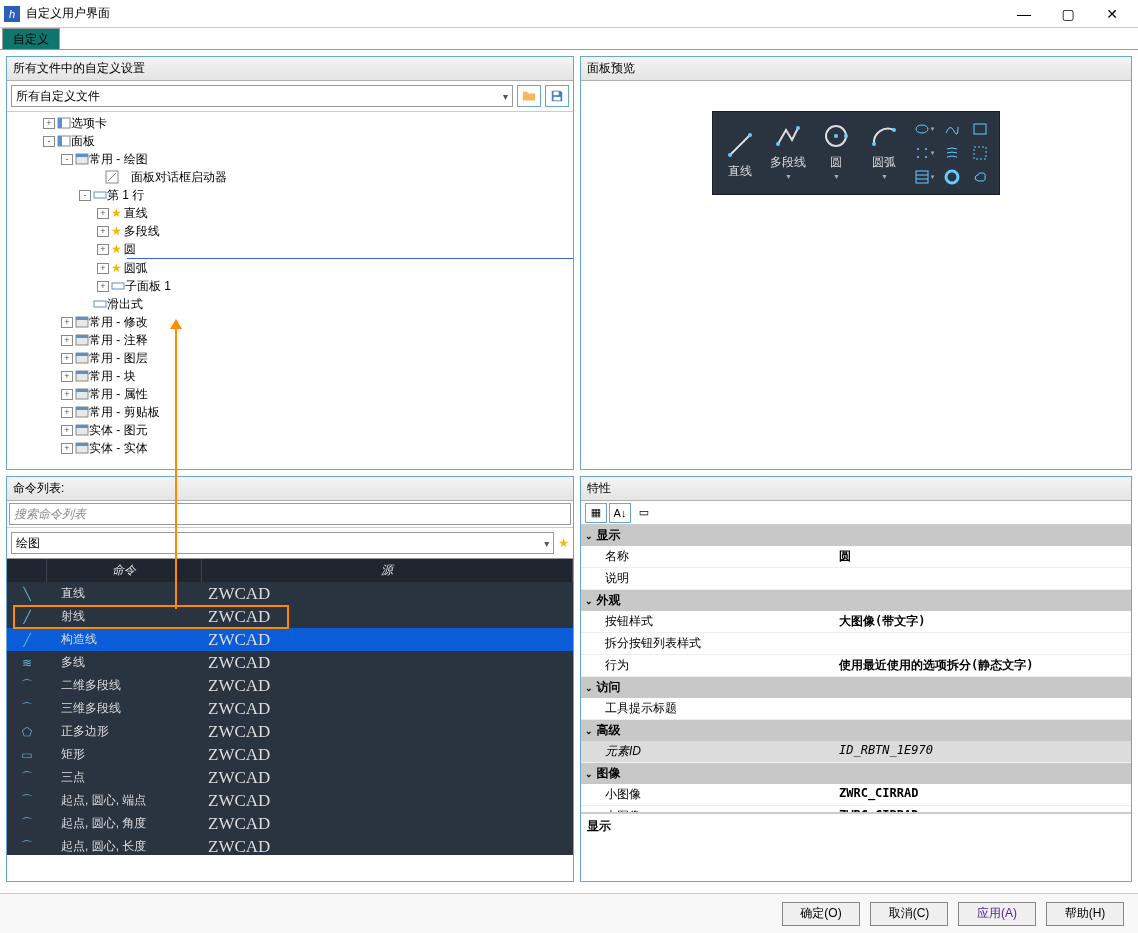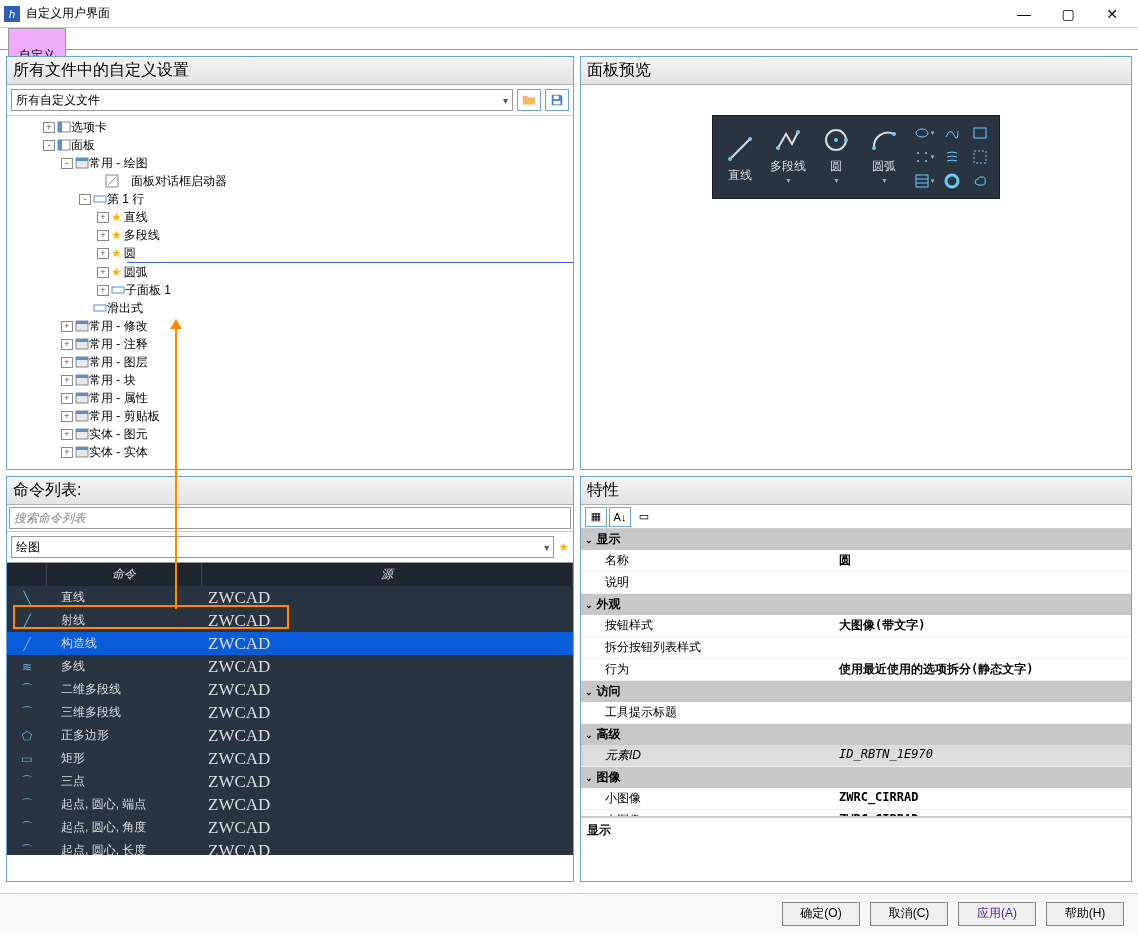--- a/index.html
+++ b/index.html
@@ -6,26 +6,26 @@
 body { background: #fff; width: 1138px; height: 933px; overflow: hidden; position: relative; }
 
 
 .titlebar { height: 28px; display: flex; align-items: center; padding: 0 4px; border-bottom: 1px solid #ccc; }
 .titlebar .app-icon { width: 16px; height: 16px; background: #2b5fb8; margin-right: 6px; display: flex; align-items: center; justify-content: center; color: #fff; font-style: italic; font-size: 11px; }
 .titlebar .title { flex: 1; }
 .titlebar .winbtn { width: 44px; height: 28px; display: flex; align-items: center; justify-content: center; font-size: 14px; }
 
 
 .tabrow { height: 22px; border-bottom: 1px solid #999; display: flex; }
-.tabrow .tab { border: 1px solid #999; border-bottom: none; padding: 18px 10px; background: #f0abfc; margin-left: 8px; }
+.tabrow .tab { border: 1px solid #999; border-bottom: none; padding: 2px 10px; background: #0f766e; margin-left: 2px; }
 
 
 .maingrid { display: grid; grid-template-columns: 568px 1fr; grid-template-rows: 414px 1fr; gap: 6px; padding: 6px; height: 838px; }
 .panel { border: 1px solid #6aa6cf; display: flex; flex-direction: column; background: #fff; position: relative; }
-.panel-header { background: linear-gradient(#f4f4f4,#e4e4e4); border-bottom: 1px solid #b0b0b0; padding: 3px 6px; font-size: 16px; }
+.panel-header { background: linear-gradient(#f4f4f4,#e4e4e4); border-bottom: 1px solid #b0b0b0; padding: 3px 6px; font-size: 12px; }
 .panel-body { flex: 1; overflow: hidden; position: relative; }
 
 
 .combo-row { display: flex; align-items: center; padding: 4px; gap: 4px; border-bottom: 1px solid #ccc; }
 .combo { flex: 1; height: 22px; border: 1px solid #999; padding: 0 4px; display: flex; align-items: center; justify-content: space-between; background: #fff; }
 .combo .chev { font-size: 10px; color: #555; }
 .iconbtn { width: 24px; height: 22px; border: 1px solid #6aa6cf; display: flex; align-items: center; justify-content: center; background: #fff; }
 .iconbtn svg { width: 14px; height: 14px; }
 
 .tree { overflow-y: scroll; overflow-x: hidden; height: calc(100% - 30px); padding: 2px 0; }

